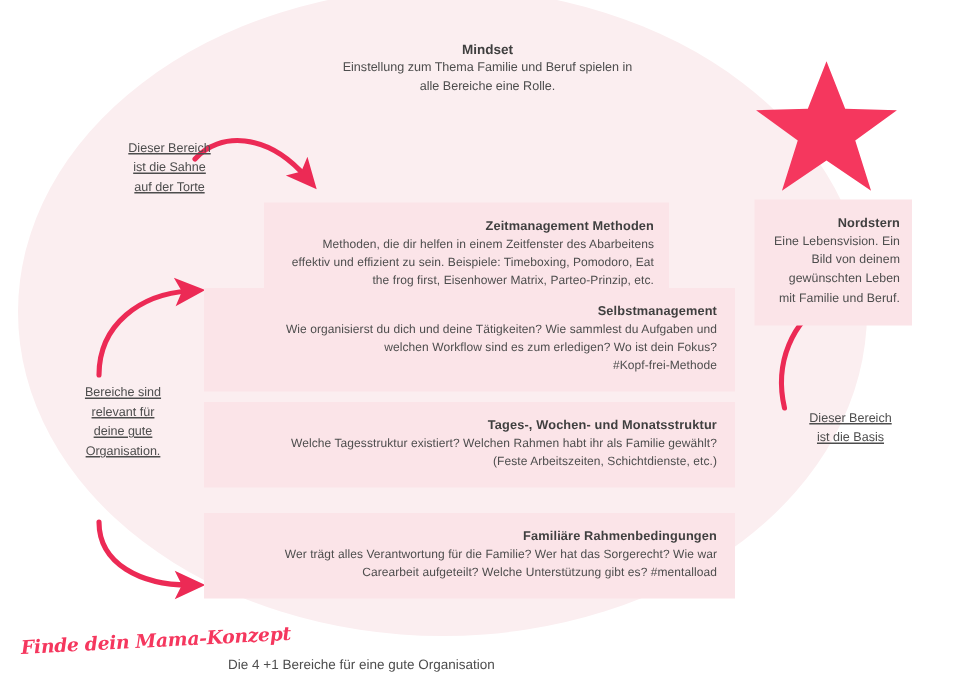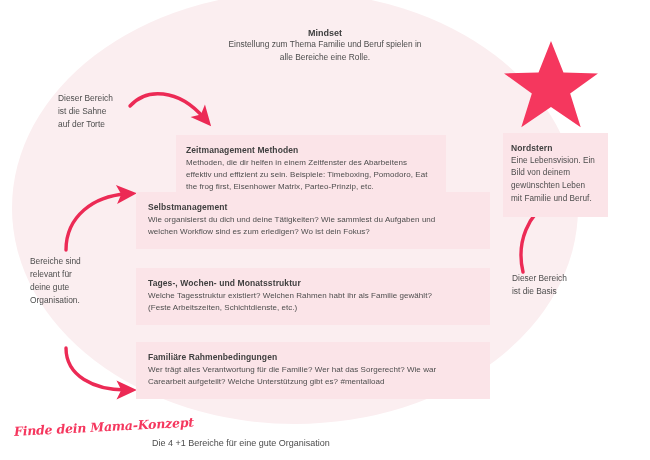--- a/index.html
+++ b/index.html
@@ -23,21 +23,21 @@
     left: 12px;
     top: -8px;
     width: 566px;
     height: 432px;
     border-radius: 50%;
     background: #fbeef0;
   }
   .card {
     position: absolute;
     background: #fbe4e8;
-    text-align: left;
+    text-align: right;
     box-sizing: border-box;
   }
   .card .card-title {
     font-size: 8.5px;
     font-weight: bold;
     color: #3f3f3f;
     line-height: 1.5;
     letter-spacing: .1px;
   }
   .card .card-body {
@@ -60,24 +60,25 @@
   .c-zeit  { left: 176px; top: 135px;  width: 270px; padding: 9px 10px 11px; }
   .c-selbst{ left: 136px; top: 192px;  width: 354px; padding: 9px 12px 11px; }
   .c-tages { left: 136px; top: 268px;  width: 354px; padding: 9px 12px 11px; }
   .c-fam   { left: 136px; top: 342px;  width: 354px; padding: 9px 12px 11px; }
   .c-nord  { left: 503px; top: 133px;  width: 105px; padding: 9px 8px 11px; }
   .c-nord .card-title { font-size: 8.5px; }
   .c-nord .card-body  { font-size: 8.2px; line-height: 1.55; }
 
   .note {
     position: absolute;
-    text-align: left;
+    text-align: center;
     font-size: 8.4px;
     line-height: 1.55;
     color: #4d4d4d;
+    text-decoration: underline;
   }
   .n-sahne { left: 58px;  top: 92px;  width: 110px; }
   .n-drei  { left: 30px;  top: 255px; width: 104px; }
   .n-basis { left: 512px; top: 272px; width: 110px; }
 
   .star {
     position: absolute;
     left: 503px;
     top: 38px;
     width: 96px;
@@ -149,20 +150,21 @@
     <div class="card-title">Zeitmanagement Methoden</div>
     <div class="card-body">Methoden, die dir helfen in einem Zeitfenster des Abarbeitens</div>
     <div class="card-body">effektiv und effizient zu sein. Beispiele: Timeboxing, Pomodoro, Eat</div>
     <div class="card-body">the frog first, Eisenhower Matrix, Parteo-Prinzip, etc.</div>
   </div>
 
   <div class="card c-selbst">
     <div class="card-title">Selbstmanagement</div>
     <div class="card-body">Wie organisierst du dich und deine Tätigkeiten? Wie sammlest du Aufgaben und</div>
     <div class="card-body">welchen Workflow sind es zum erledigen? Wo ist dein Fokus?</div>
+    <div class="card-body">#Kopf-frei-Methode</div>
   </div>
 
   <div class="card c-tages">
     <div class="card-title">Tages-, Wochen- und Monatsstruktur</div>
     <div class="card-body">Welche Tagesstruktur existiert? Welchen Rahmen habt ihr als Familie gewählt?</div>
     <div class="card-body">(Feste Arbeitszeiten, Schichtdienste, etc.)</div>
   </div>
 
   <div class="card c-fam">
     <div class="card-title">Familiäre Rahmenbedingungen</div>

